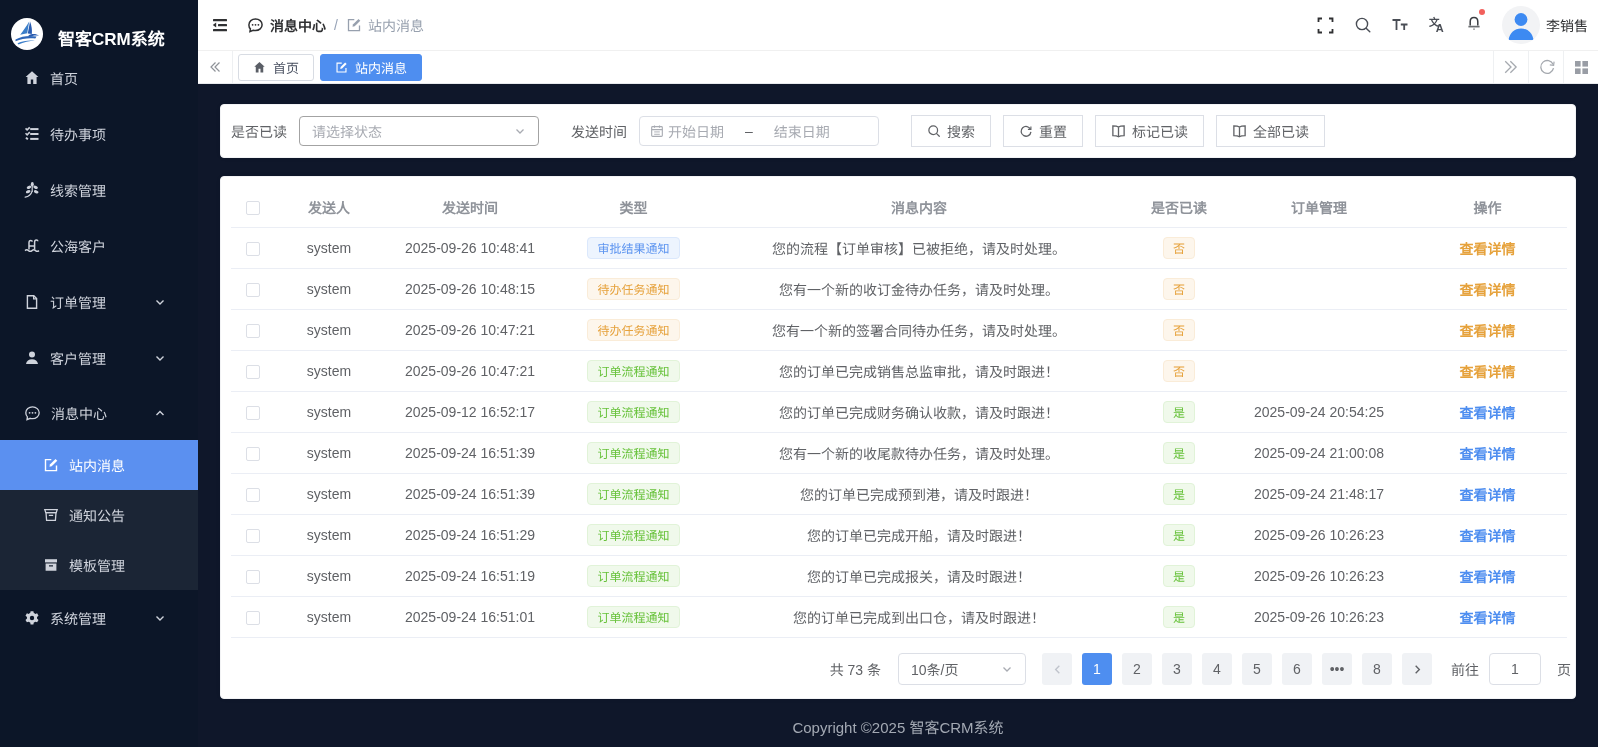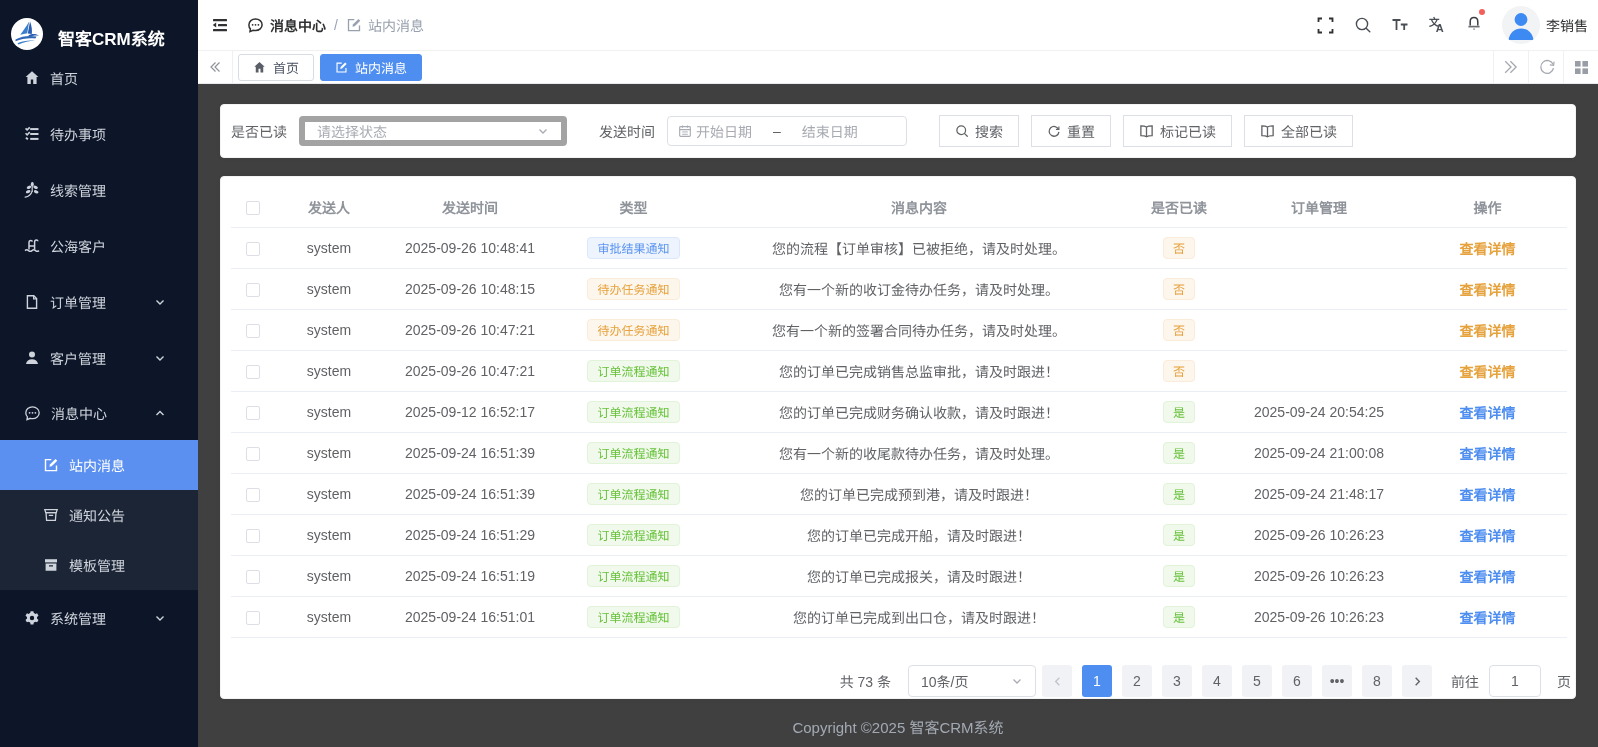--- a/index.html
+++ b/index.html
@@ -40,50 +40,50 @@
 
 .tabs { position:absolute; left:198px; top:50px; right:0; height:34px; background:#fff; border-top:1px solid #f0f0f0; border-bottom:1px solid #e8eaed; }
 .tab-larrow { position:absolute; left:0; top:0; width:35px; height:32px; border-right:1px solid #eef0f2; display:flex; align-items:center; justify-content:center; color:#8f9399; }
 .tab { position:absolute; top:3px; height:27px; display:inline-flex; align-items:center; border:1px solid #d8dce3; border-radius:3px; background:#fff; color:#495060; font-size:13px; padding:0 14px; }
 .tab svg { margin-right:7px; }
 .tab.on { background:#4e8ef0; border-color:#4e8ef0; color:#fff; }
 .tab-right { position:absolute; right:0; top:0; height:32px; display:flex; }
 .tbtn { width:35px; height:32px; display:flex; align-items:center; justify-content:center; color:#9aa0a6; border-left:1px solid #eef0f2; }
 
 
-.main { position:absolute; left:198px; top:84px; right:0; bottom:0; background:#404040; }
+.main { position:absolute; left:198px; top:84px; right:0; bottom:0; background:#0f172a; }
 .card { position:absolute; background:#fff; border-radius:4px; border:1px solid #f2f3f5; box-shadow:0 0 6px rgba(0,0,0,0.03); }
 .filter-card { left:22px; top:20px; width:1356px; height:54px; }
 .table-card { left:22px; top:92px; width:1356px; height:523px; padding:10px; }
 
 .filter-inner { display:flex; align-items:center; height:100%; padding-left:10px; }
 .flabel { color:#606266; margin-right:12px; }
-.sel { width:268px; height:30px; border:6px solid #a3a3a3; border-radius:4px; display:flex; align-items:center; padding:0 12px; color:#a8abb2; position:relative; background:#fff; }
+.sel { width:240px; height:30px; border:1px solid #a3a3a3; border-radius:4px; display:flex; align-items:center; padding:0 12px; color:#a8abb2; position:relative; background:#fff; }
 .sel .chev { position:absolute; right:12px; }
 .drange { width:240px; height:30px; border:1px solid #dcdfe6; border-radius:4px; display:flex; align-items:center; padding:0 10px; color:#a8abb2; background:#fff; }
 .btn { height:32px; display:inline-flex; align-items:center; border:1px solid #dcdfe6; border-radius:0; background:#fff; color:#606266; font-size:14px; padding:0 15px; margin-left:12px; }
 .btn svg { margin-right:6px; }
 
 
 table { border-collapse:collapse; width:1336px; table-layout:fixed; }
 th,td { font-weight:normal; text-align:center; padding:0; border-bottom:1px solid #ebeef5; overflow:hidden; white-space:nowrap; }
 thead th { height:40px; color:#8f939a; font-weight:bold; font-size:14px; }
 tbody td { height:41px; color:#606266; font-size:14px; }
 .cb { display:inline-block; width:14px; height:14px; border:1px solid #dcdfe6; border-radius:2px; background:#fff; vertical-align:middle; }
 .tag { display:inline-block; height:22px; line-height:22px; padding:0 9px; font-size:12px; border-radius:4px; }
 .tag.b { color:#5e95f0; background:#edf4fe; border:1px solid #dbe8fc; }
 .tag.o { color:#e6a23c; background:#fdf6ec; border:1px solid #faecd8; }
 .tag.g { color:#67c23a; background:#f0f9eb; border:1px solid #e1f3d8; }
 .lnk-o { color:#e6a23c; font-weight:bold; }
 .lnk-b { color:#4e8ef0; font-weight:bold; }
 
 
-.pager { position:absolute; right:4px; top:473px; height:62px; display:flex; align-items:center; justify-content:flex-end; color:#606266; }
+.pager { position:absolute; right:4px; top:461px; height:62px; display:flex; align-items:center; justify-content:flex-end; color:#606266; }
 .total { margin-right:17px; }
-.psel { width:128px; height:32px; border:1px solid #dcdfe6; border-radius:4px; display:flex; align-items:center; padding:0 12px; color:#606266; position:relative; margin-right:1px; background:#fff; }
+.psel { width:128px; height:32px; border:1px solid #dcdfe6; border-radius:4px; display:flex; align-items:center; padding:0 12px; color:#606266; position:relative; margin-right:11px; background:#fff; }
 .psel .chev { position:absolute; right:12px; }
 .pbtn { min-width:30px; height:32px; border-radius:3px; background:#f0f2f5; color:#606266; display:inline-flex; align-items:center; justify-content:center; margin:0 5px; font-size:14px; }
 .pbtn.on { background:#4e8ef0; color:#fff; }
 .pbtn.dis { color:#c0c4cc; }
 .goto { margin-left:14px; display:flex; align-items:center; }
 .ginput { width:52px; height:32px; border:1px solid #dcdfe6; border-radius:4px; margin:0 16px 0 10px; display:flex; align-items:center; justify-content:center; color:#606266; }
 
 .footer { position:absolute; left:0; right:0; bottom:10px; text-align:center; color:#a3a9b3; font-size:15px; }
 </style>
 </head>

